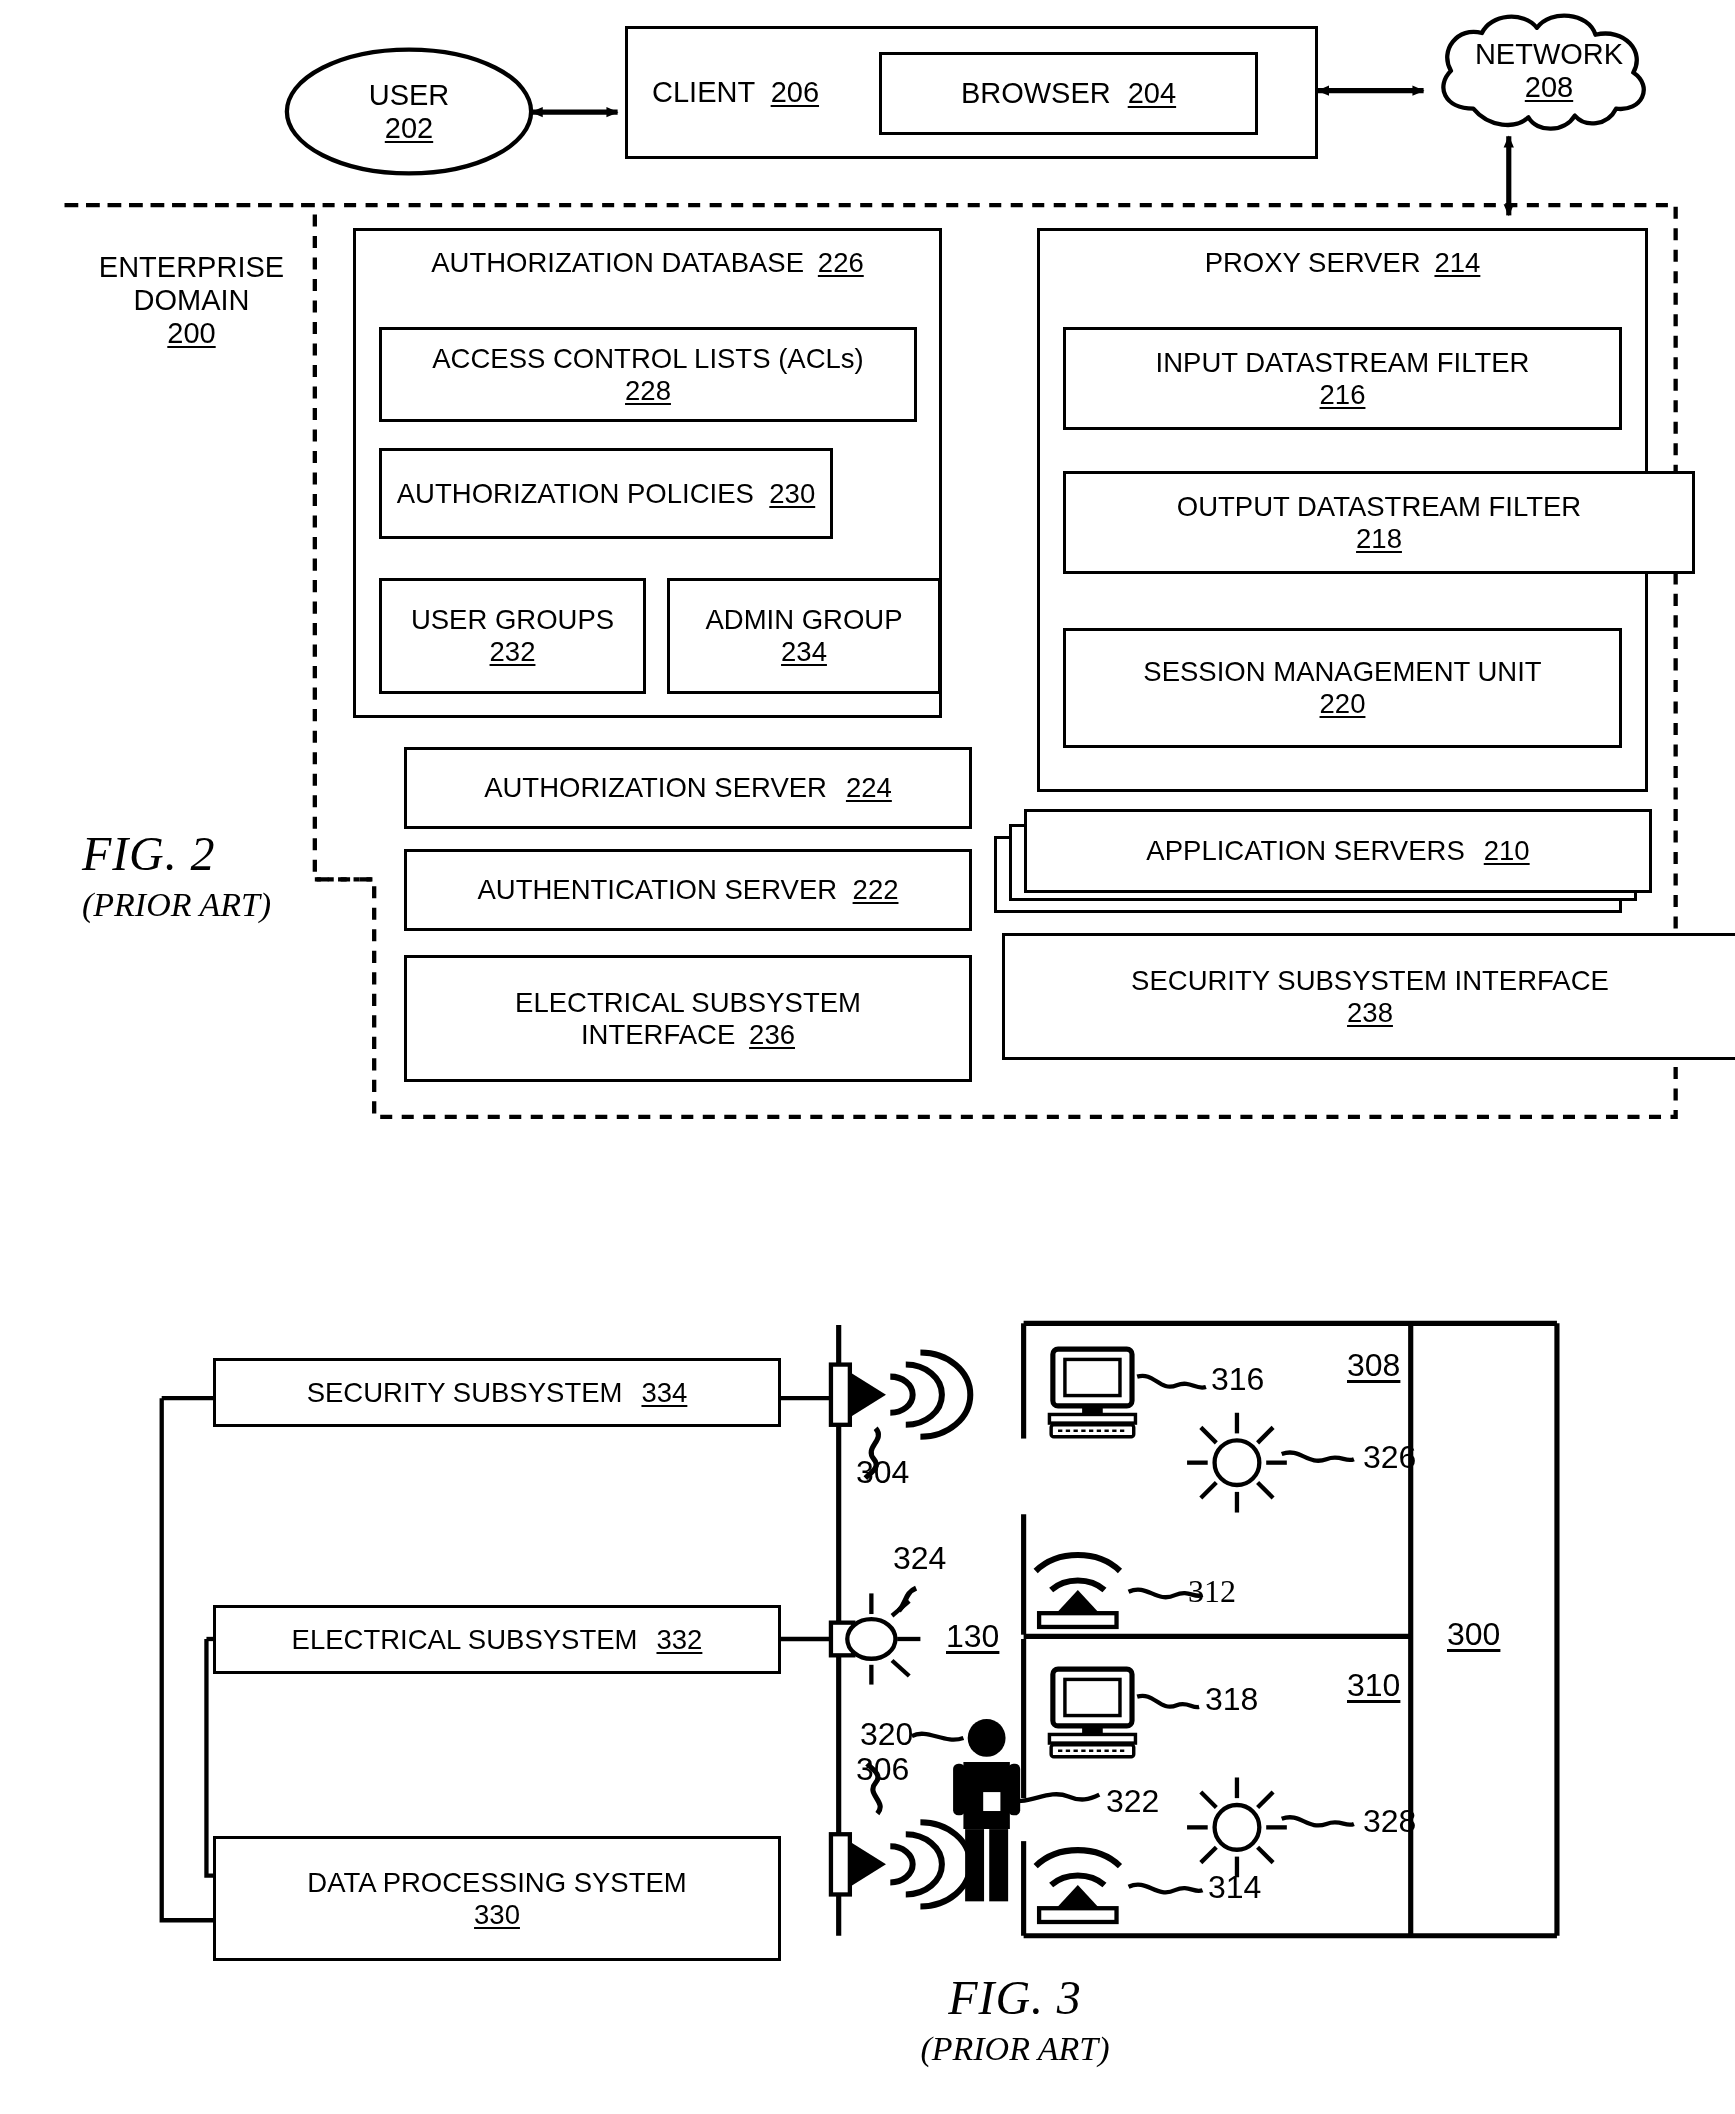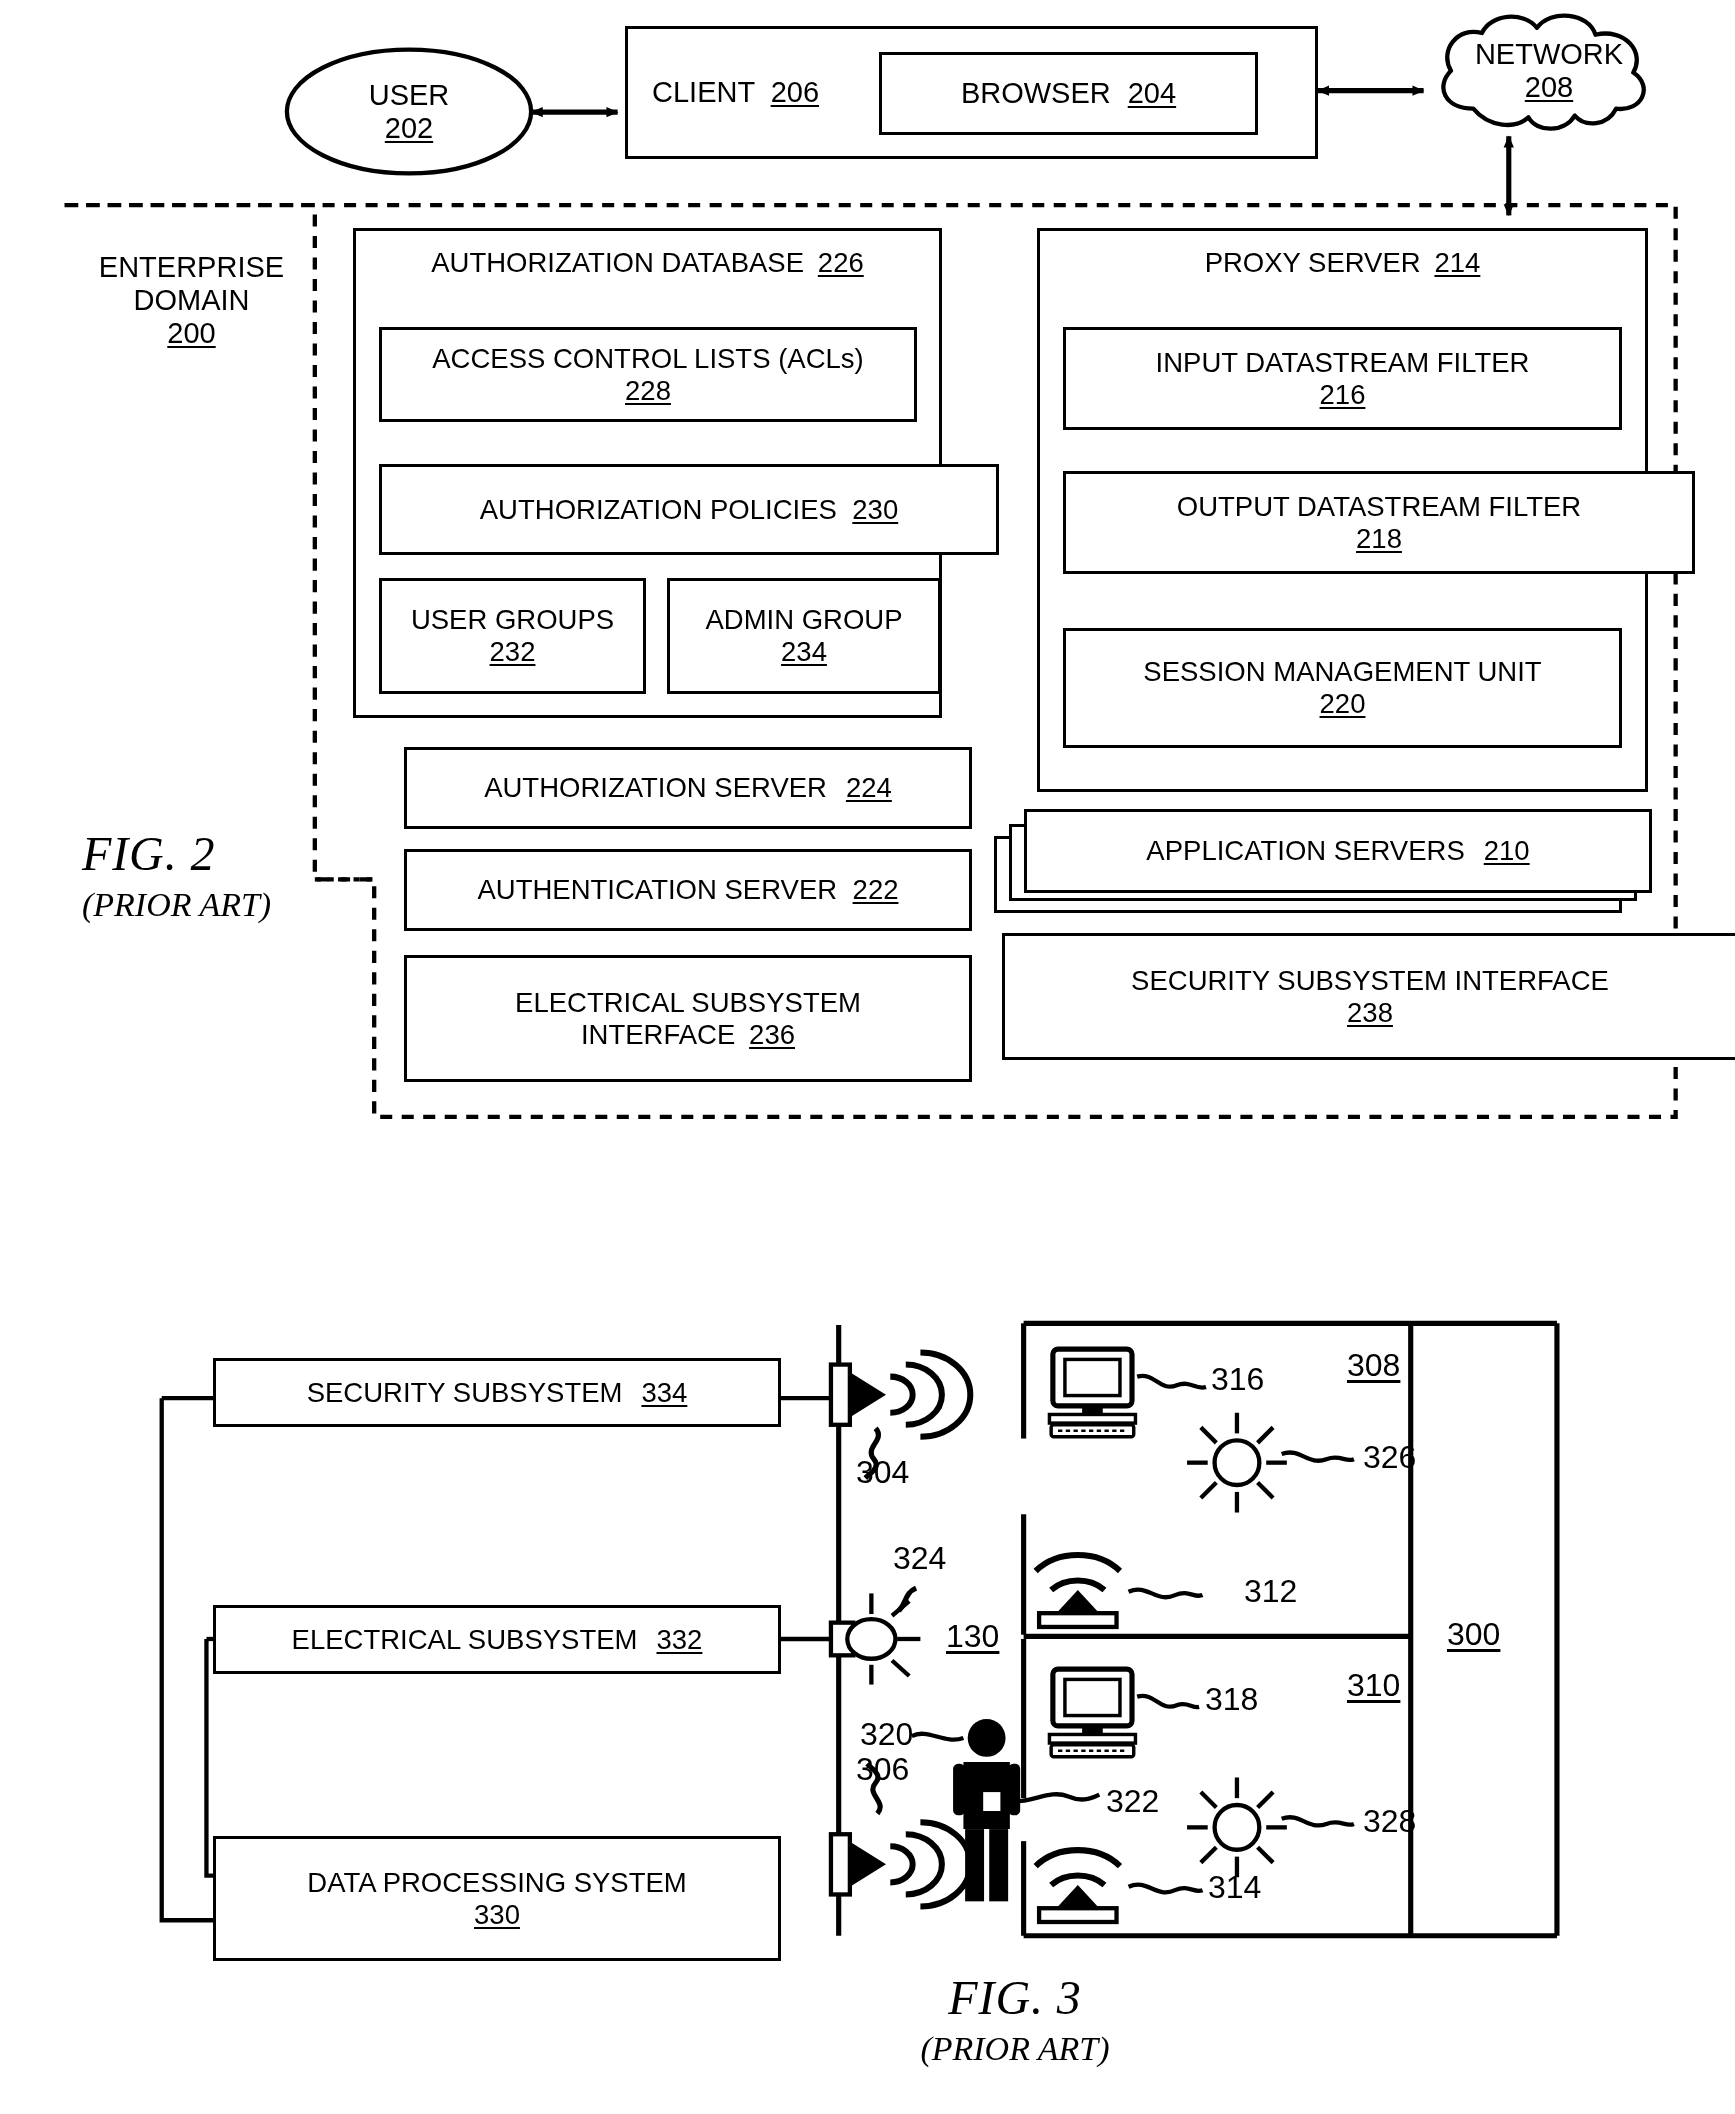--- a/index.html
+++ b/index.html
@@ -94,21 +94,21 @@
       <span class="t32">AUTHORIZATION DATABASE</span>
       <span class="t32 num">226</span>
     </div>
   </div>
 
   <div class="box ctr" style="left:379px;top:327px;width:538px;height:95px;">
     <div class="t32">ACCESS CONTROL LISTS (ACLs)</div>
     <div class="t32 num">228</div>
   </div>
 
-  <div class="box" style="left:379px;top:464px;width:620px;height:91px;">
+  <div class="box" style="left:379px;top:448px;width:454px;height:91px;">
     <span class="t32">AUTHORIZATION POLICIES</span>
     <span class="t32 num" style="margin-left:15.5px;">230</span>
   </div>
 
   <div class="box ctr" style="left:379px;top:578px;width:267px;height:116px;">
     <div class="t32">USER GROUPS</div>
     <div class="t32 num">232</div>
   </div>
 
   <div class="box ctr" style="left:667px;top:578px;width:274px;height:116px;">
@@ -323,21 +323,21 @@
 
   <div class="refnum" style="left:856px;top:1454px;">304</div>
   <div class="refnum" style="left:856px;top:1751px;">306</div>
   <div class="refnum" style="left:893px;top:1540px;">324</div>
   <div class="refnum u" style="left:946px;top:1618px;">130</div>
   <div class="refnum" style="left:860px;top:1716px;">320</div>
   <div class="refnum" style="left:1106px;top:1783px;">322</div>
   <div class="refnum" style="left:1211px;top:1361px;">316</div>
   <div class="refnum u" style="left:1347px;top:1347px;">308</div>
   <div class="refnum" style="left:1363px;top:1439px;">326</div>
-  <div class="refnum" style="left:1244px;top:1573px;">312</div>
+  <div class="refnum" style="left:1188px;top:1573px;font-family:Liberation Serif, serif;">312</div>
   <div class="refnum u" style="left:1447px;top:1616px;">300</div>
   <div class="refnum" style="left:1205px;top:1681px;">318</div>
   <div class="refnum u" style="left:1347px;top:1667px;">310</div>
   <div class="refnum" style="left:1363px;top:1803px;">328</div>
   <div class="refnum" style="left:1208px;top:1869px;">314</div>
 
   <div class="figcap" style="left:843px;top:1970px;width:344px;text-align:center;">
     <div class="big">FIG. 3</div>
     <div class="small" style="margin-top:5.2px;">(PRIOR ART)</div>
   </div>

